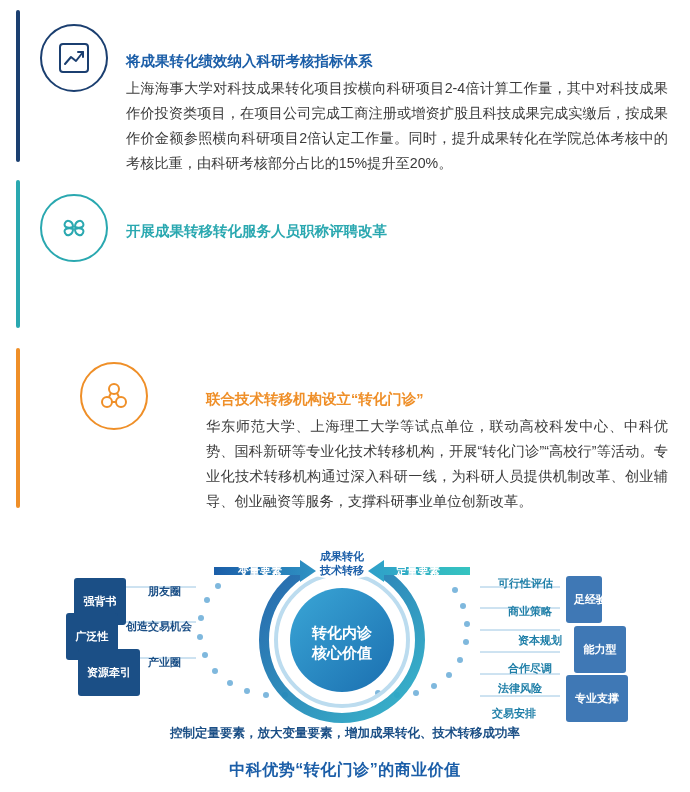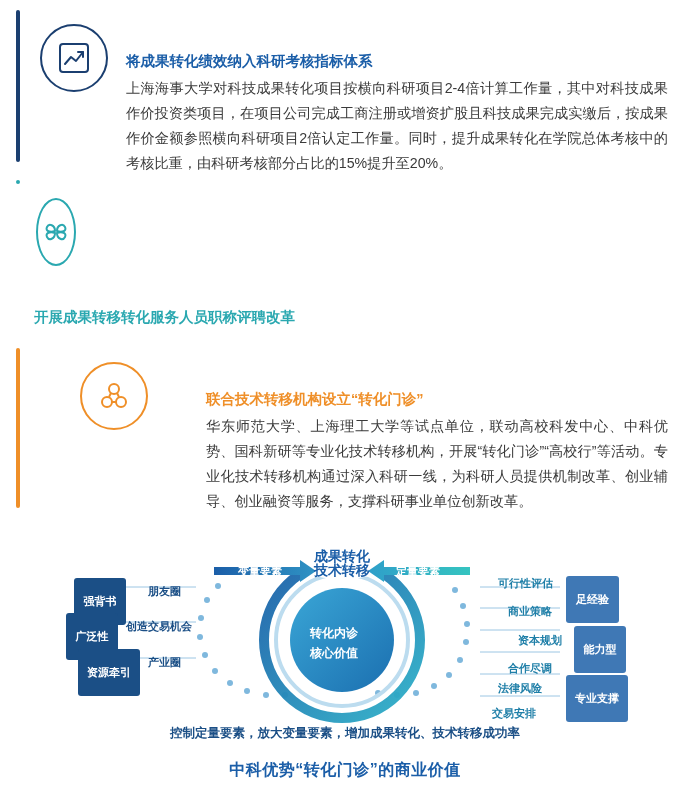--- a/index.html
+++ b/index.html
@@ -62,21 +62,21 @@
     text-align: justify;
   }
 
   
   #card1 { top: 10px; height: 152px; }
   #card1 .card-bar { background: #1b3f70; }
   #card1 .card-icon { border-color: #1b3f70; }
   #card1 .card-title { color: #1b5ea8; }
 
   
-  #card2 { top: 180px; height: 148px; flex-direction: column; }
+  #card2 { top: 180px; height: 148px; }
   #card2 .card-bar { background: #2aa8b0; }
   #card2 .card-icon { border-color: #2aa8b0; }
   #card2 .card-title { color: #2aa8b0; }
 
   
   #card3 { top: 348px; height: 160px; gap: 40px; }
   #card3 .card-bar { background: #ef8f28; }
   #card3 .card-icon { border-color: #ef8f28; }
   #card3 .card-title { color: #ef8f28; }
 
@@ -248,26 +248,26 @@
     <g stroke="#9cc6e3" stroke-width="1">
       <line x1="480" y1="67" x2="560" y2="67"></line>
       <line x1="480" y1="88" x2="560" y2="88"></line>
       <line x1="480" y1="110" x2="560" y2="110"></line>
       <line x1="480" y1="132" x2="560" y2="132"></line>
       <line x1="480" y1="154" x2="560" y2="154"></line>
       <line x1="480" y1="176" x2="560" y2="176"></line>
     </g>
   </svg>
 
-  <div style="position:absolute; left:294px; top:29px; width:96px; text-align:center; line-height:14px; font-size:14px; font-weight:bold; color:#1b5ea8;">
+  <div style="position:absolute; left:294px; top:29px; width:96px; text-align:center; line-height:14px; font-size:11px; font-weight:bold; color:#1b5ea8;">
     <span>成果转化</span><br>
     <span>技术转移</span>
   </div>
 
-  <div style="position:absolute; left:284px; top:103px; width:100px; text-align:center; line-height:20px; font-size:12px; font-weight:bold; color:#ffffff;">
+  <div style="position:absolute; left:292px; top:103px; width:100px; text-align:center; line-height:20px; font-size:15px; font-weight:bold; color:#ffffff;">
     <span>转化内诊</span><br>
     <span>核心价值</span>
   </div>
 
   <div class="plain" style="left:238px; top:44px; color:#ffffff;">变量要素</div>
   <div class="plain" style="left:396px; top:44px; color:#ffffff;">定量要素</div>
 
   <div class="chip" style="left:74px; top:58px; width:52px;">强背书</div>
   <div class="chip" style="left:66px; top:93px; width:52px;">广泛性</div>
   <div class="chip" style="left:78px; top:129px; width:62px;">资源牵引</div>
@@ -276,19 +276,19 @@
   <div class="plain" style="left:126px; top:99px;">创造交易机会</div>
   <div class="plain" style="left:148px; top:135px;">产业圈</div>
 
   <div class="plain teal" style="left:498px; top:56px;">可行性评估</div>
   <div class="plain teal" style="left:508px; top:84px;">商业策略</div>
   <div class="plain teal" style="left:518px; top:113px;">资本规划</div>
   <div class="plain teal" style="left:508px; top:141px;">合作尽调</div>
   <div class="plain teal" style="left:498px; top:161px;">法律风险</div>
   <div class="plain teal" style="left:492px; top:186px;">交易安排</div>
 
-  <div class="chip orange" style="left:566px; top:56px; width:53px;">足经验</div>
+  <div class="chip orange" style="left:566px; top:56px; width:36px;">足经验</div>
   <div class="chip orange" style="left:574px; top:106px; width:52px;">能力型</div>
   <div class="chip orange" style="left:566px; top:155px; width:62px;">专业支撑</div>
 
   <div class="dg-caption" id="caption-title">中科优势“转化门诊”的商业价值</div>
   <div class="dg-caption" id="caption-line">控制定量要素，放大变量要素，增加成果转化、技术转移成功率</div>
 </div>
 
 </body></html>

